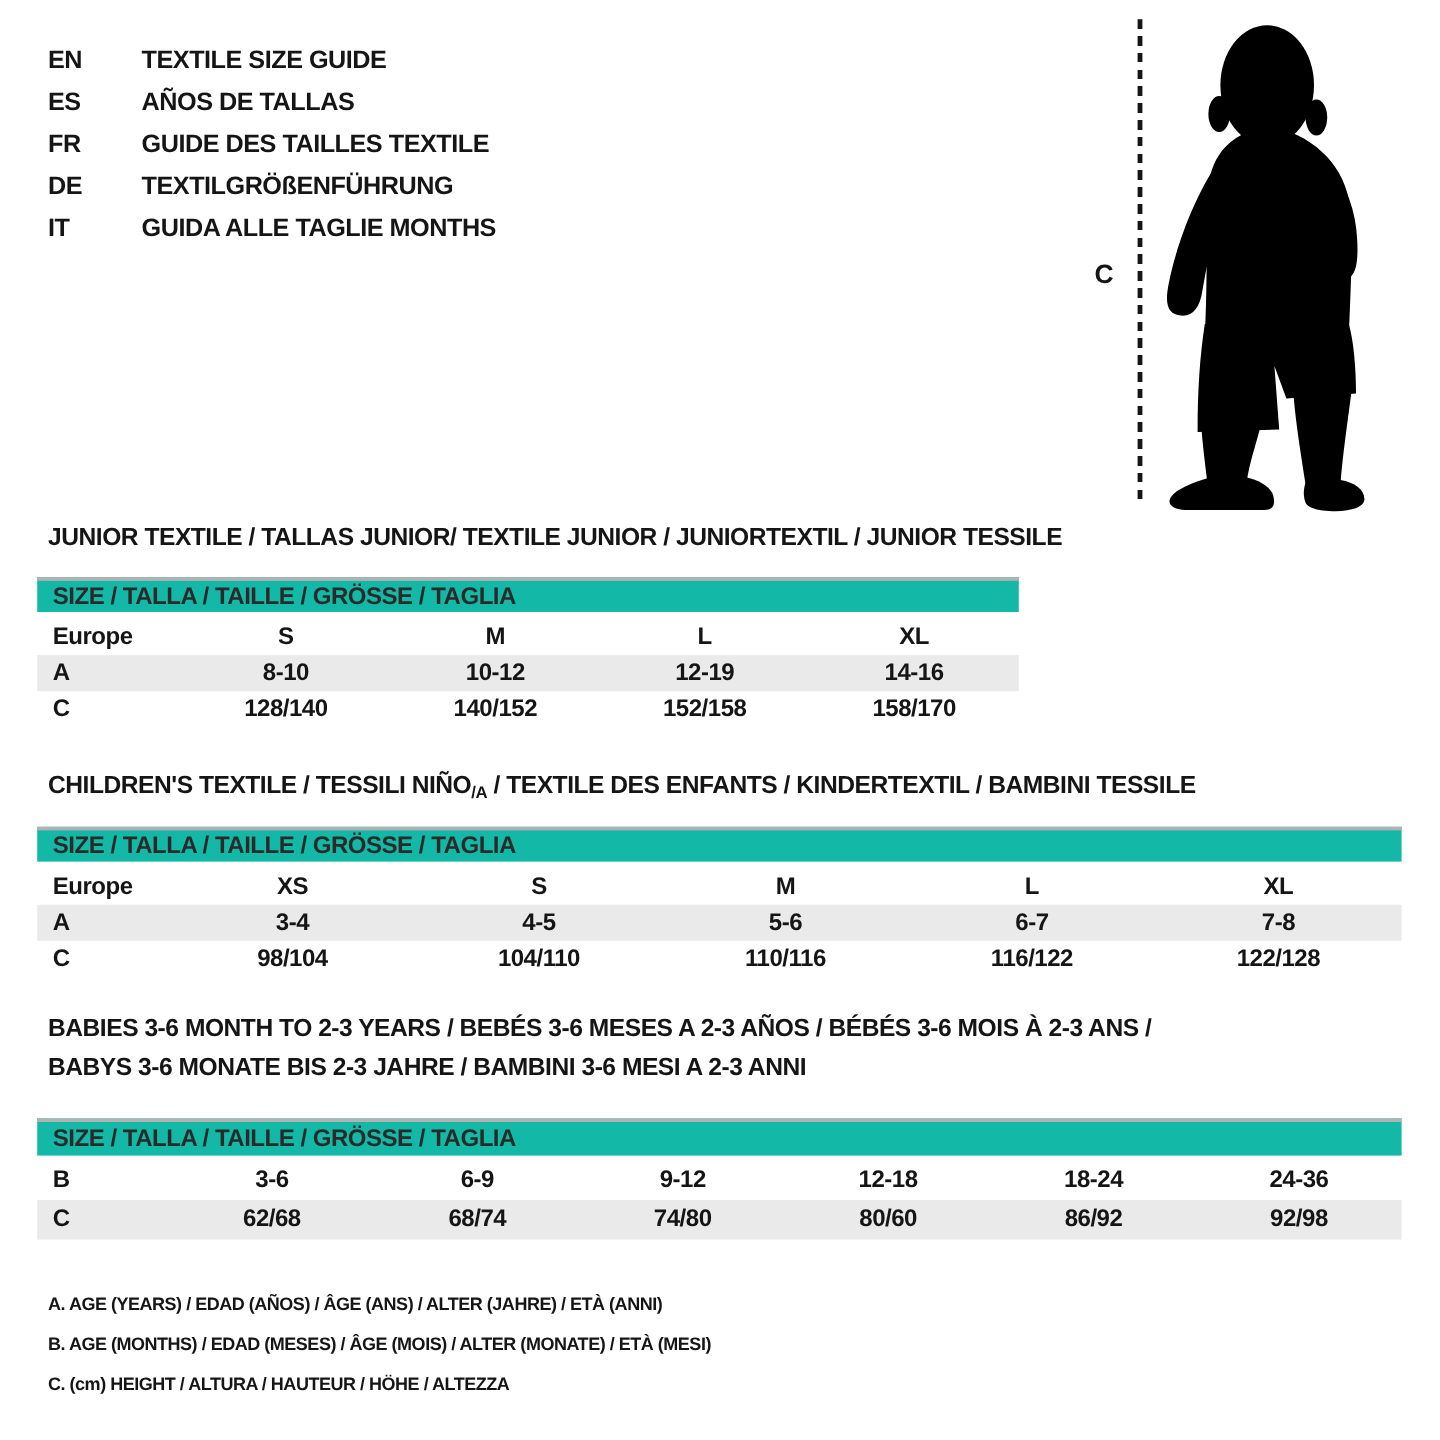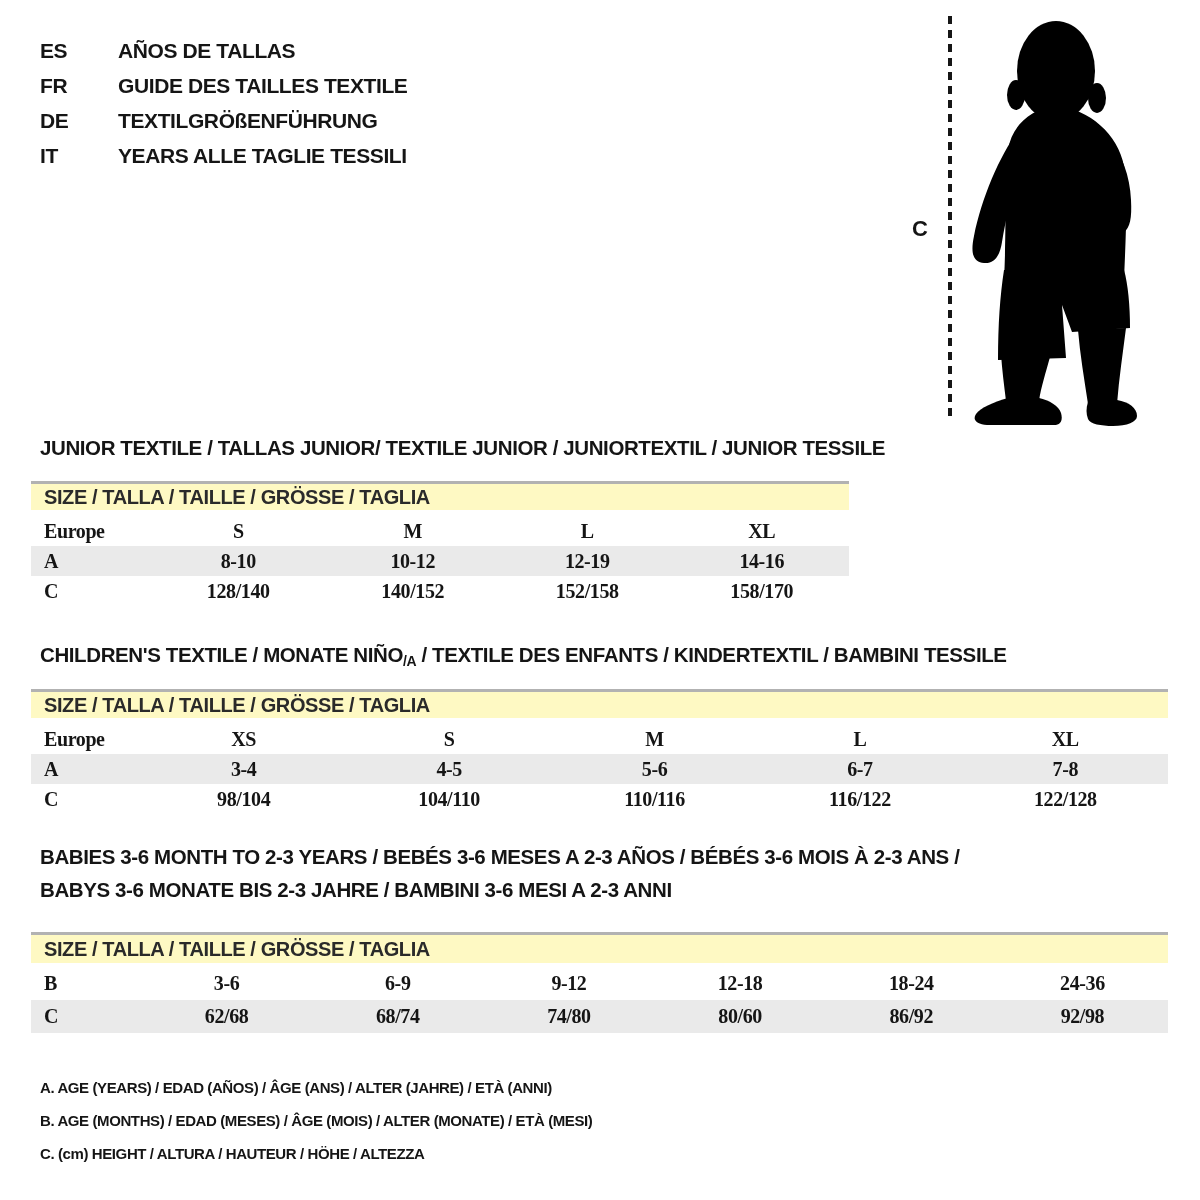--- a/index.html
+++ b/index.html
@@ -21,54 +21,58 @@
   .section-title{position:absolute;left:40px;font-size:20.5px;white-space:nowrap;}
   #title-0{top:436px;}
   #title-1{top:643px;}
   #title-2{top:840px;line-height:33px;}
   .nino-sub{font-size:14px;vertical-align:-4px;letter-spacing:-0.4px;}
   
   .size-table{position:absolute;left:31px;}
   #table-0{top:481px;width:818px;}
   #table-1{top:689px;width:1137px;}
   #table-2{top:932px;width:1137px;}
-  .table-header{height:26px;background:#fef9c3;border-top:3px solid #b2b2b2;
+  .table-header{height:26px;background:#14b8a6;border-top:3px solid #b2b2b2;
     line-height:26px;padding-left:13px;font-size:20px;color:#2a2a2a;margin-bottom:6px;white-space:nowrap;}
   #table-2 .table-header{height:28px;line-height:28px;margin-bottom:4px;}
-  .t-row{display:flex;height:30px;align-items:center;font-size:20px;font-family:Liberation Serif, serif;}
+  .t-row{display:flex;height:30px;align-items:center;font-size:20px;}
   #table-2 .t-row{height:33px;}
   .t-row.shaded{background:#eaeaea;}
   .t-label{padding-left:13px;box-sizing:border-box;flex:0 0 auto;}
   #table-0 .t-label{width:120px;}
   #table-1 .t-label,#table-2 .t-label{width:110px;}
   .t-val{flex:1;text-align:center;}
   
   .footnotes{position:absolute;left:40px;top:1071px;font-size:15px;line-height:33px;white-space:nowrap;}
 </style>
 </head>
 <body>
 
 <div class="page">
 
   <div class="lang-list">
     <div class="lang-row">
+      <span class="lang-code">EN</span>
+      <span class="lang-label">TEXTILE SIZE GUIDE</span>
+    </div>
+    <div class="lang-row">
       <span class="lang-code">ES</span>
       <span class="lang-label">AÑOS DE TALLAS</span>
     </div>
     <div class="lang-row">
       <span class="lang-code">FR</span>
       <span class="lang-label">GUIDE DES TAILLES TEXTILE</span>
     </div>
     <div class="lang-row">
       <span class="lang-code">DE</span>
       <span class="lang-label">TEXTILGRÖßENFÜHRUNG</span>
     </div>
     <div class="lang-row">
       <span class="lang-code">IT</span>
-      <span class="lang-label">YEARS ALLE TAGLIE TESSILI</span>
+      <span class="lang-label">GUIDA ALLE TAGLIE MONTHS</span>
     </div>
   </div>
 
   <div class="figure-line"></div>
   <div class="figure-label">C</div>
   <svg class="baby-svg" width="240" height="420" viewBox="0 0 240 420" fill="#000000">
     <ellipse cx="96" cy="61" rx="39" ry="50"></ellipse>
     <ellipse cx="56" cy="85" rx="9" ry="15"></ellipse>
     <ellipse cx="137" cy="88" rx="9" ry="15"></ellipse>
     <path d="M96,95 C70,100 52,115 48,140 C44,170 47,210 44,270 L164,270 C166,222 168,180 164,156 C158,124 130,100 96,95 Z"></path>
@@ -101,21 +105,21 @@
       <div class="t-row">
         <div class="t-label">C</div>
         <div class="t-val">128/140</div>
         <div class="t-val">140/152</div>
         <div class="t-val">152/158</div>
         <div class="t-val">158/170</div>
       </div>
     </div>
 
   <div class="section-title" id="title-1">
-    <span>CHILDREN'S TEXTILE / MONATE NIÑO</span><span class="nino-sub">/A</span><span> / TEXTILE DES ENFANTS / KINDERTEXTIL / BAMBINI TESSILE</span>
+    <span>CHILDREN'S TEXTILE / TESSILI NIÑO</span><span class="nino-sub">/A</span><span> / TEXTILE DES ENFANTS / KINDERTEXTIL / BAMBINI TESSILE</span>
   </div>
   <div class="size-table" id="table-1">
       <div class="table-header">SIZE / TALLA / TAILLE / GRÖSSE / TAGLIA</div>
       <div class="t-row">
         <div class="t-label">Europe</div>
         <div class="t-val">XS</div>
         <div class="t-val">S</div>
         <div class="t-val">M</div>
         <div class="t-val">L</div>
         <div class="t-val">XL</div>

